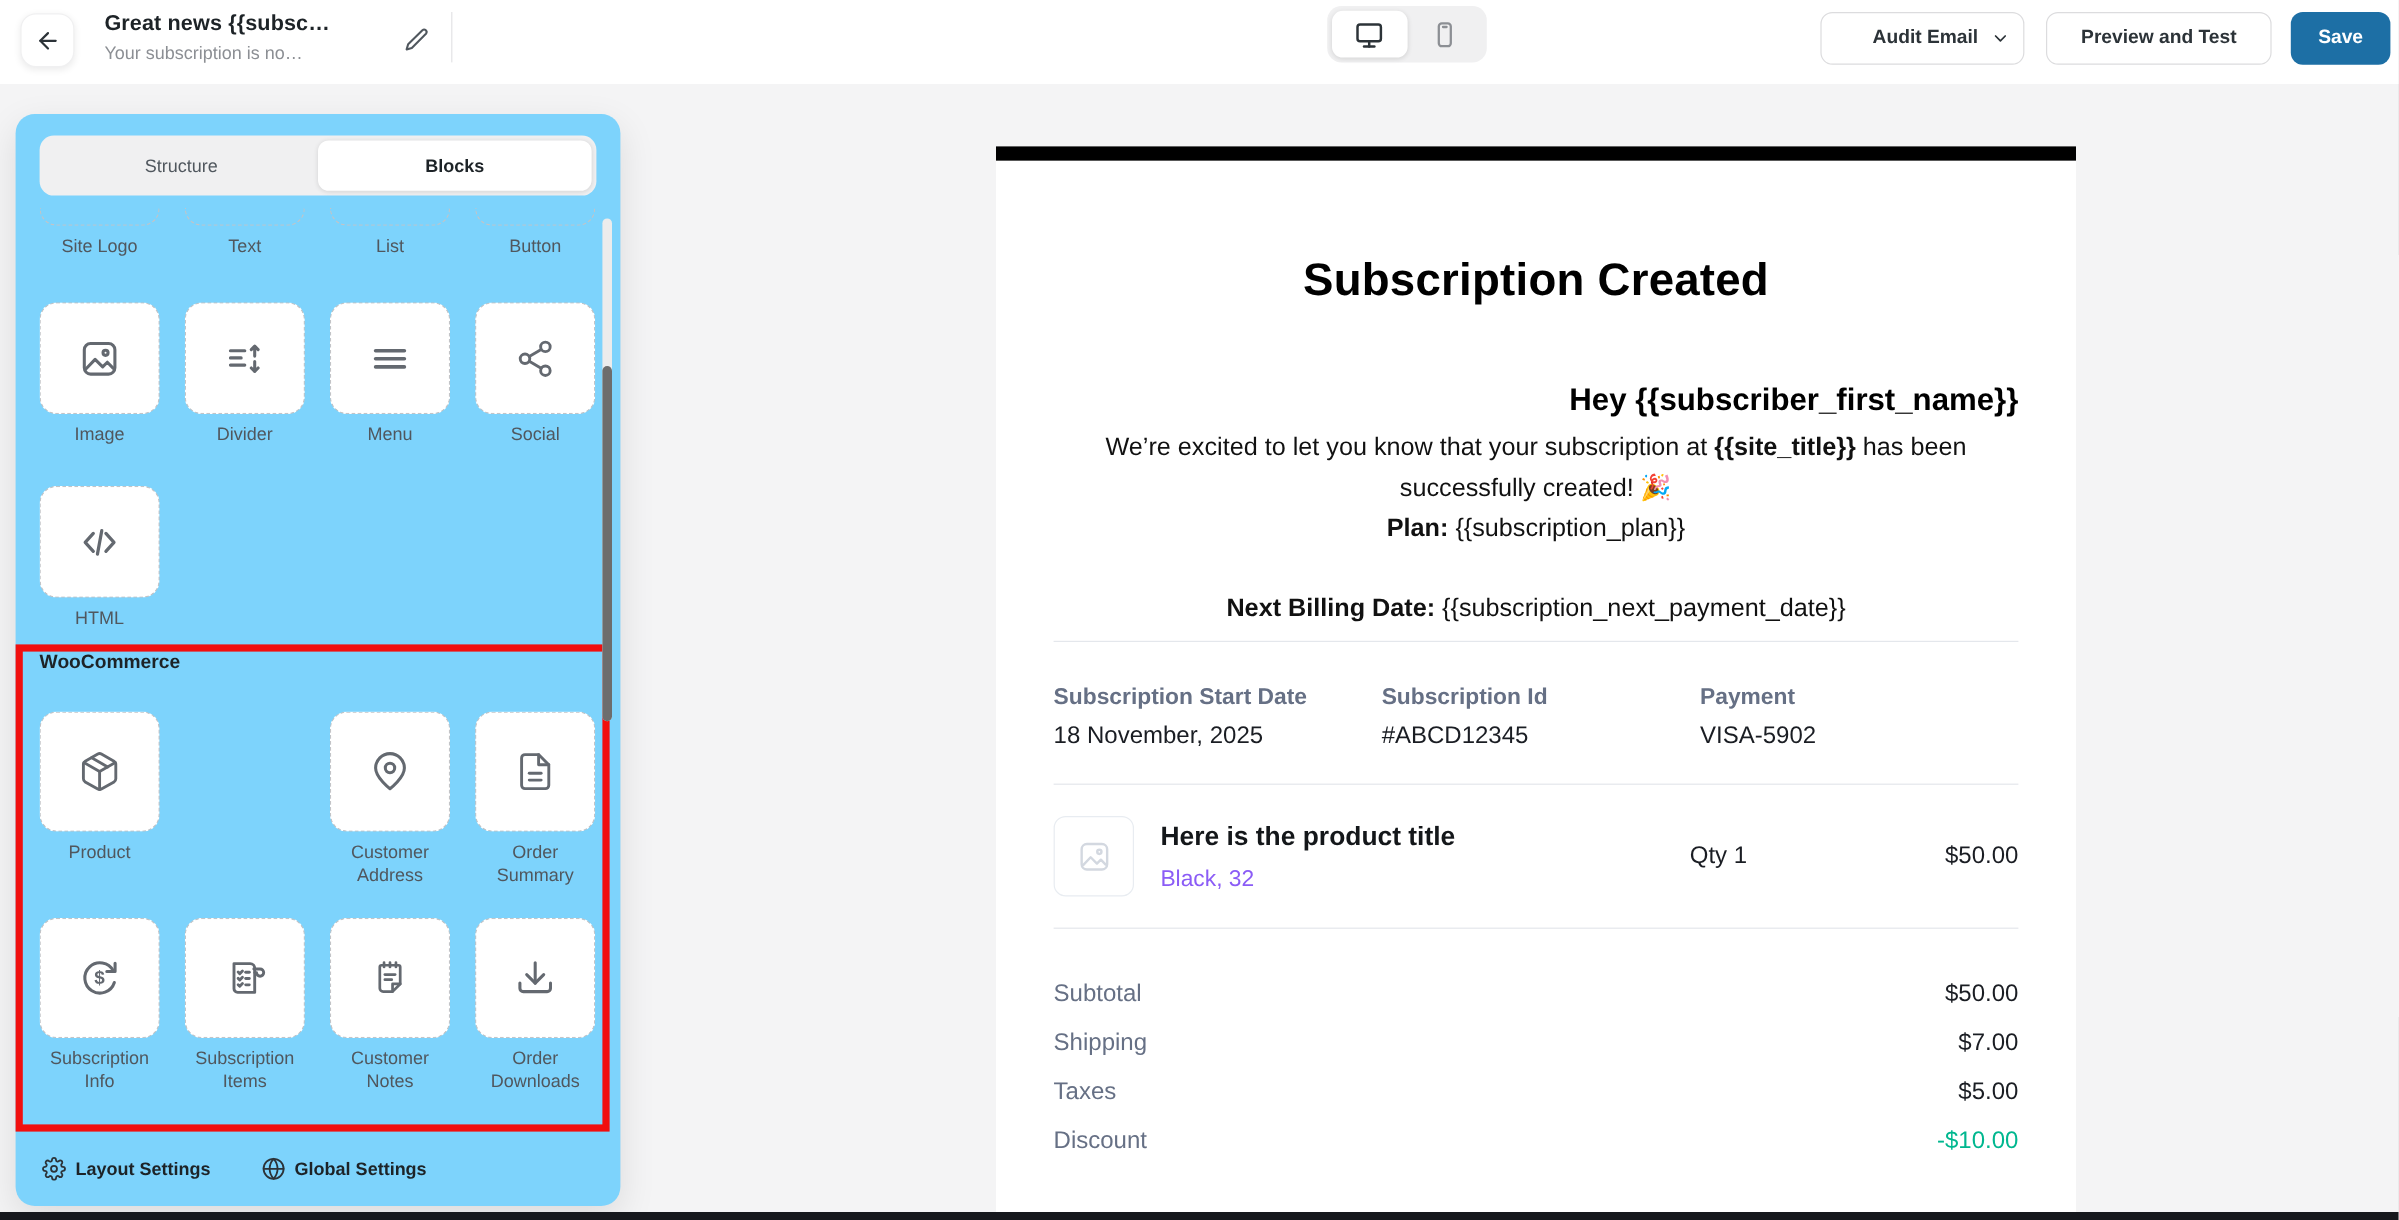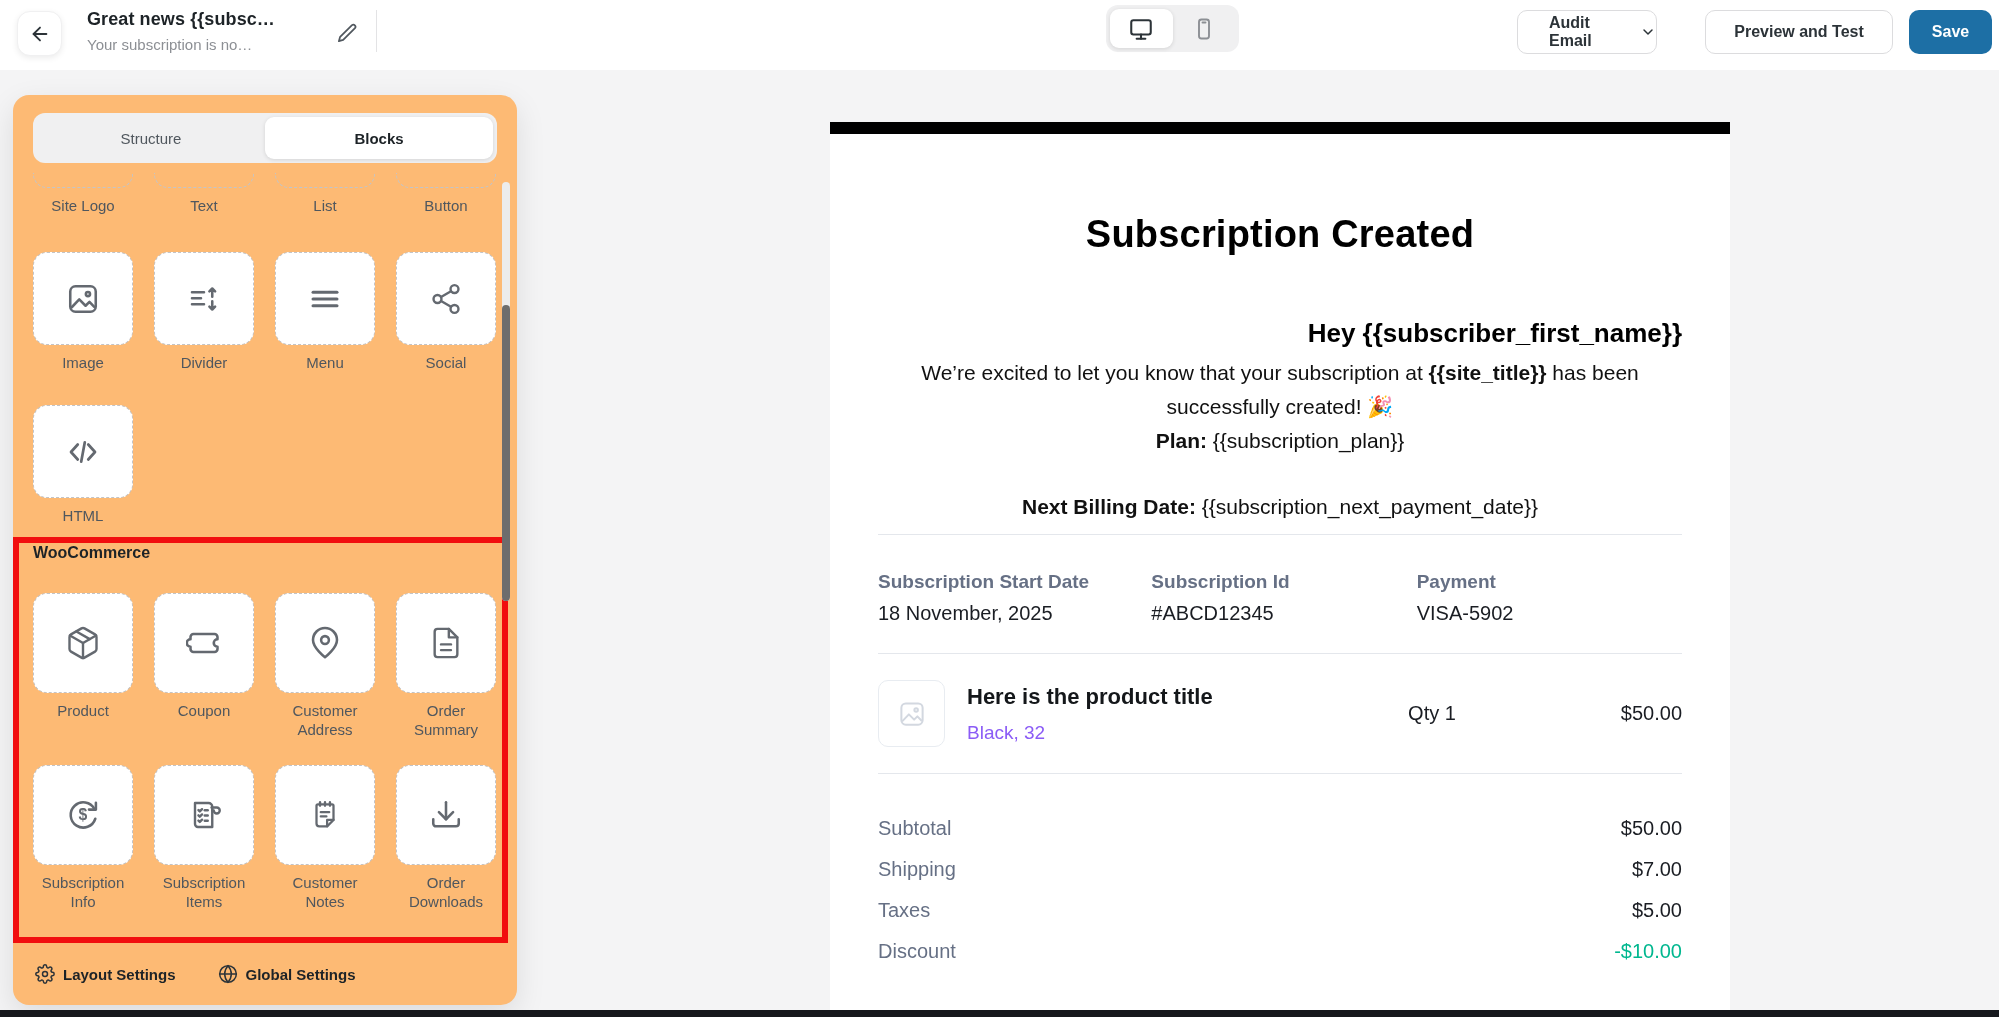--- a/index.html
+++ b/index.html
@@ -20,26 +20,26 @@
 
   .device-toggle { position:absolute; left:1106px; top:5px; width:133px; height:47px; background:#f0f0f1;
     border-radius:12px; display:flex; align-items:center; padding:4px; }
   .seg { width:63px; height:39px; display:flex; align-items:center; justify-content:center; border-radius:9px; cursor:pointer; }
   .seg.active { background:#fff; box-shadow:0 1px 4px rgba(0,0,0,.12); color:#2c3338; }
   .seg.inactive { color:#8c8f94; }
 
   .hbtn { position:absolute; top:10px; height:44px; border-radius:10px; font-size:16px; font-weight:bold;
     display:flex; align-items:center; justify-content:center; gap:10px; cursor:pointer; }
   .hbtn.ghost { background:#fff; border:1px solid #dcdcde; color:#2c3338; }
-  .btn-audit { left:1517px; width:140px;padding-left:31px; }
+  .btn-audit { left:1517px; width:170px;padding-left:31px; }
   .btn-preview { left:1705px; width:188px; }
   .btn-save { left:1909px; width:83px; background:#1d6fa5; color:#fff; border:none; }
 
   
-  .sidebar { position:absolute; left:13px; top:95px; width:504px; height:910px; background:#fdba74;
+  .sidebar { position:absolute; left:13px; top:95px; width:504px; height:910px; background:#7dd3fc;
     border-radius:16px; box-shadow:0 10px 30px rgba(0,0,0,.10); }
   .tabbar { position:absolute; left:20px; top:18px; width:464px; height:50px; background:#f0f0f1;
     border-radius:12px; display:flex; padding:4px; }
   .tab { flex:1; display:flex; align-items:center; justify-content:center; font-size:15px; border-radius:9px; cursor:pointer; }
   .tab.inactive { color:#50575e; }
   .tab.active { background:#fff; font-weight:bold; color:#1d2327; box-shadow:0 1px 4px rgba(0,0,0,.12); }
 
   .cell { position:absolute; width:100px; text-align:center; cursor:pointer; }
   .tile { width:100px; height:93px; border:1.5px dashed #c3c4c7; border-radius:14px;
     display:flex; align-items:center; justify-content:center; color:#646970; background:#fff; }
@@ -255,30 +255,20 @@
         <svg width="36" height="36" viewBox="0 0 24 24" fill="none" stroke="currentColor" stroke-width="1.6" stroke-linecap="round" stroke-linejoin="round">
               <path d="M21 16V8a2 2 0 0 0-1-1.73l-7-4a2 2 0 0 0-2 0l-7 4A2 2 0 0 0 3 8v8a2 2 0 0 0 1 1.73l7 4a2 2 0 0 0 2 0l7-4A2 2 0 0 0 21 16z"></path>
               <polyline points="3.3 7 12 12 20.7 7"></polyline>
               <line x1="12" y1="22" x2="12" y2="12"></line>
               <line x1="16.5" y1="9.4" x2="7.6" y2="4.3"></line>
             </svg>
       </span>
         </div>
       <div class="tile-label">Product</div>
     </div>
-    <div class="cell col1" style="top:498px;">
-      <div class="tile wc-tile">
-          <span>
-        <svg width="36" height="36" viewBox="0 0 24 24" fill="none" stroke="currentColor" stroke-width="1.7" stroke-linecap="round" stroke-linejoin="round">
-              <path d="M3 9.5a2.5 2.5 0 0 0 0 5V16a2 2 0 0 0 2 2h14a2 2 0 0 0 2-2v-1.5a2.5 2.5 0 0 1 0-5V8a2 2 0 0 0-2-2H5a2 2 0 0 0-2 2Z"></path>
-            </svg>
-      </span>
-        </div>
-      <div class="tile-label">Coupon</div>
-    </div>
     <div class="cell col2" style="top:498px;">
       <div class="tile wc-tile">
           <span>
         <svg width="36" height="36" viewBox="0 0 24 24" fill="none" stroke="currentColor" stroke-width="1.7" stroke-linecap="round" stroke-linejoin="round">
               <path d="M20 10c0 5.4-8 11.5-8 11.5S4 15.4 4 10a8 8 0 0 1 16 0Z"></path>
               <circle cx="12" cy="10" r="2.6"></circle>
             </svg>
       </span>
         </div>
       <div class="tile-label">Customer Address</div>

